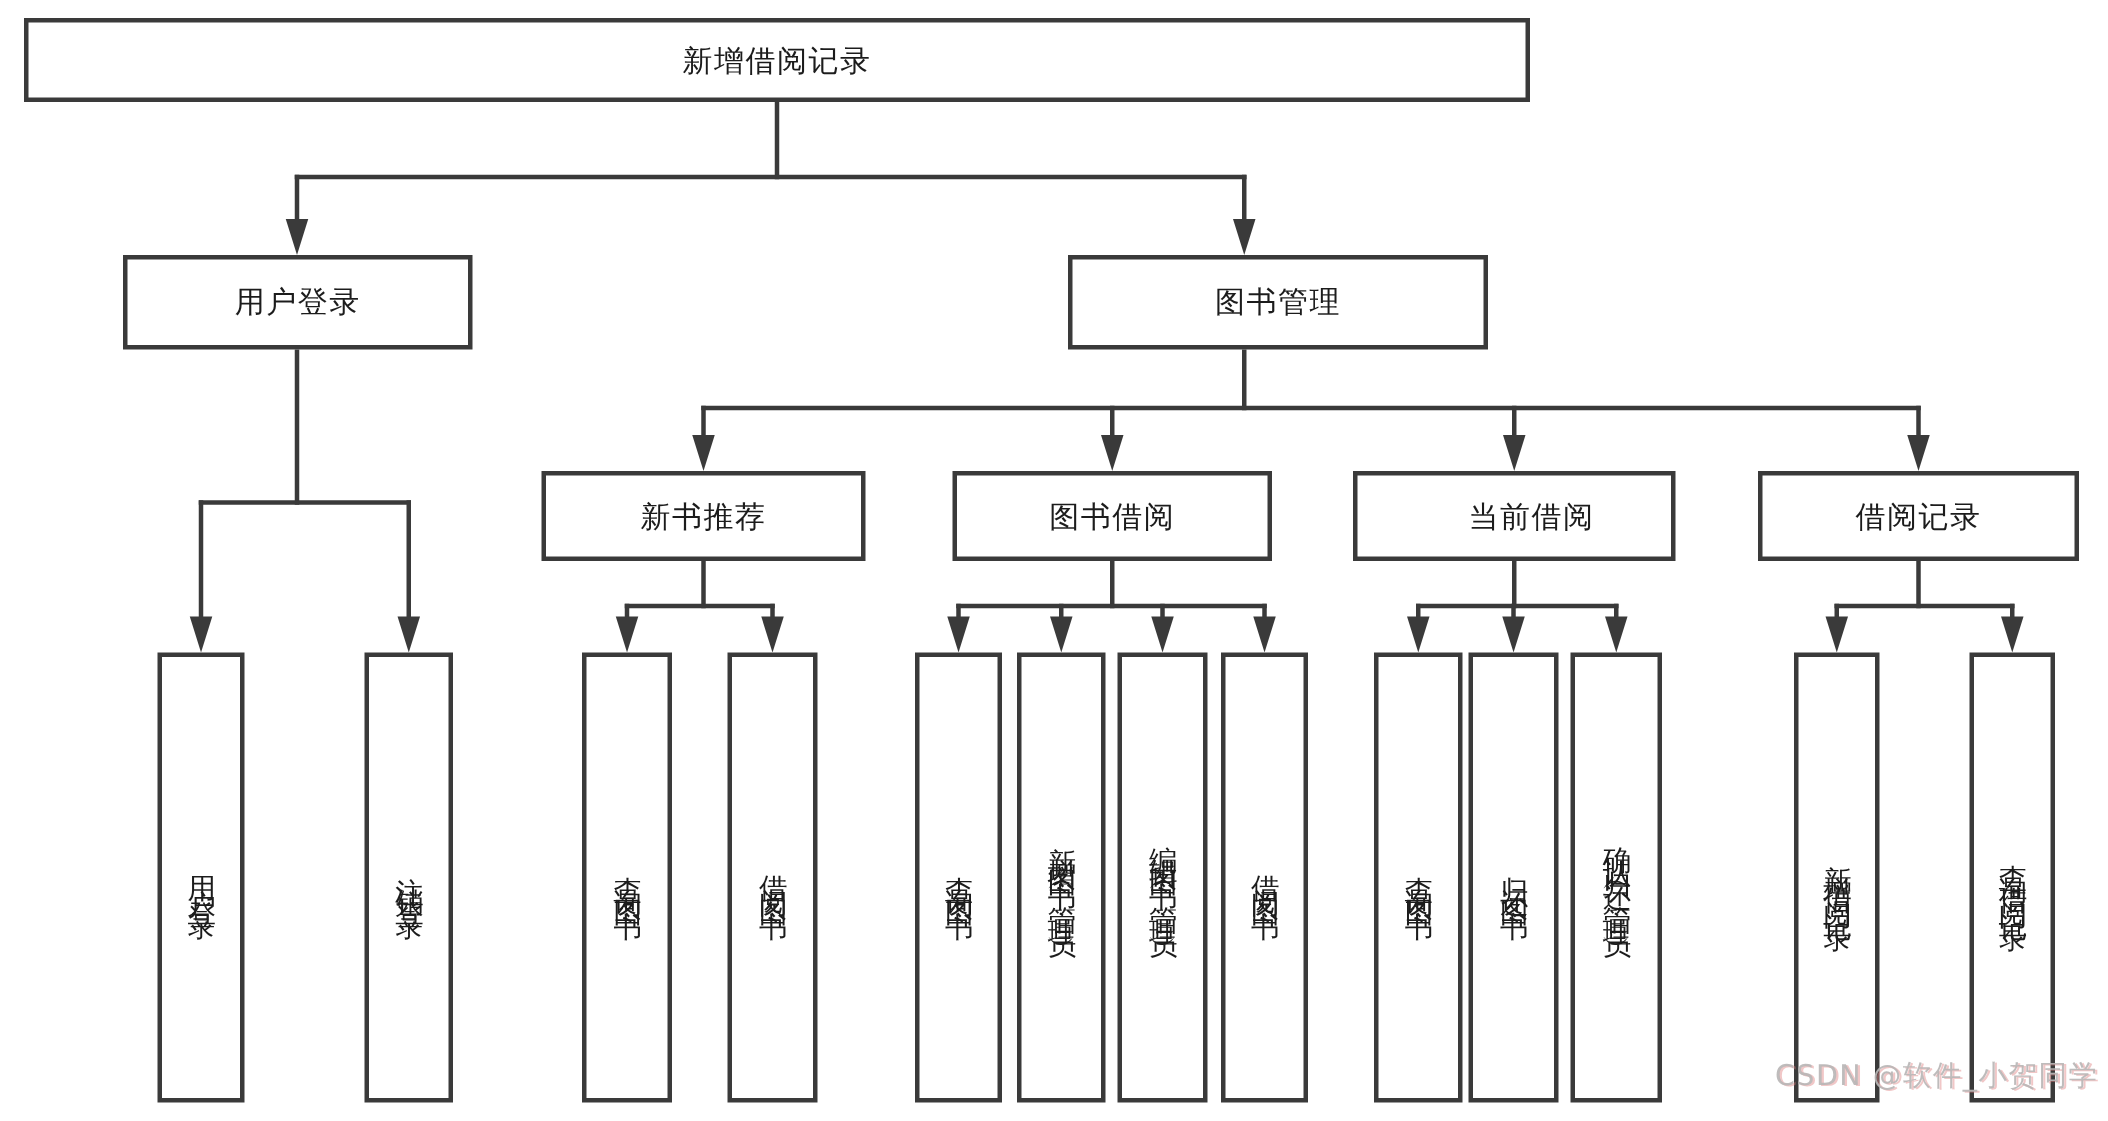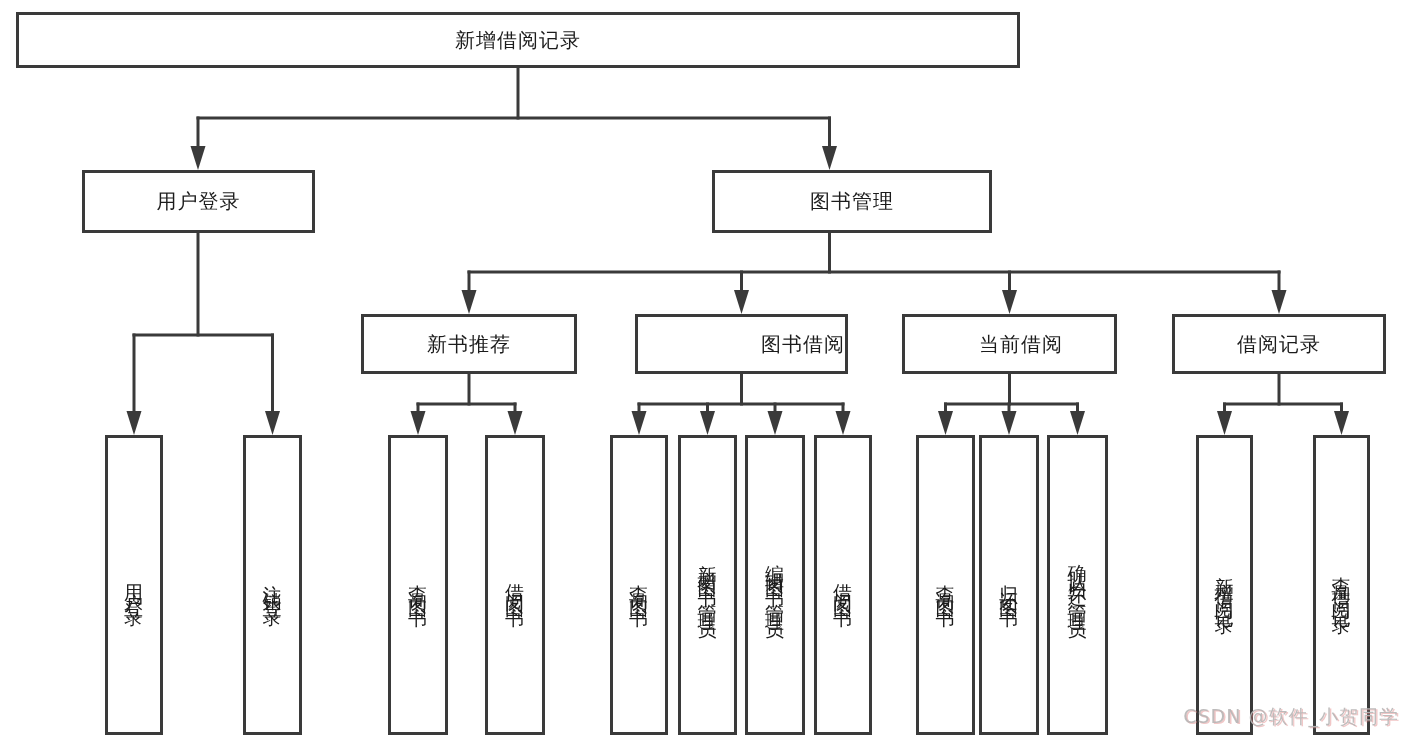--- a/index.html
+++ b/index.html
@@ -116,21 +116,21 @@
   <div class="box" style="left:82px;top:170px;width:233px;height:63px;">
     <span>用户登录</span>
   </div>
   <div class="box" style="left:712px;top:170px;width:280px;height:63px;">
     <span>图书管理</span>
   </div>
 
   <div class="box" style="left:361px;top:314px;width:216px;height:60px;">
     <span>新书推荐</span>
   </div>
-  <div class="box" style="left:635px;top:314px;width:213px;height:60px;justify-content:flex-end;">
+  <div class="box" style="left:635px;top:314px;width:213px;height:60px;">
     <span>图书借阅</span>
   </div>
   <div class="box" style="left:902px;top:314px;width:215px;height:60px;padding-left:23px;">
     <span>当前借阅</span>
   </div>
   <div class="box" style="left:1172px;top:314px;width:214px;height:60px;">
     <span>借阅记录</span>
   </div>
 
   <div class="vbox" style="left:105px;top:435px;width:58px;height:300px;">

